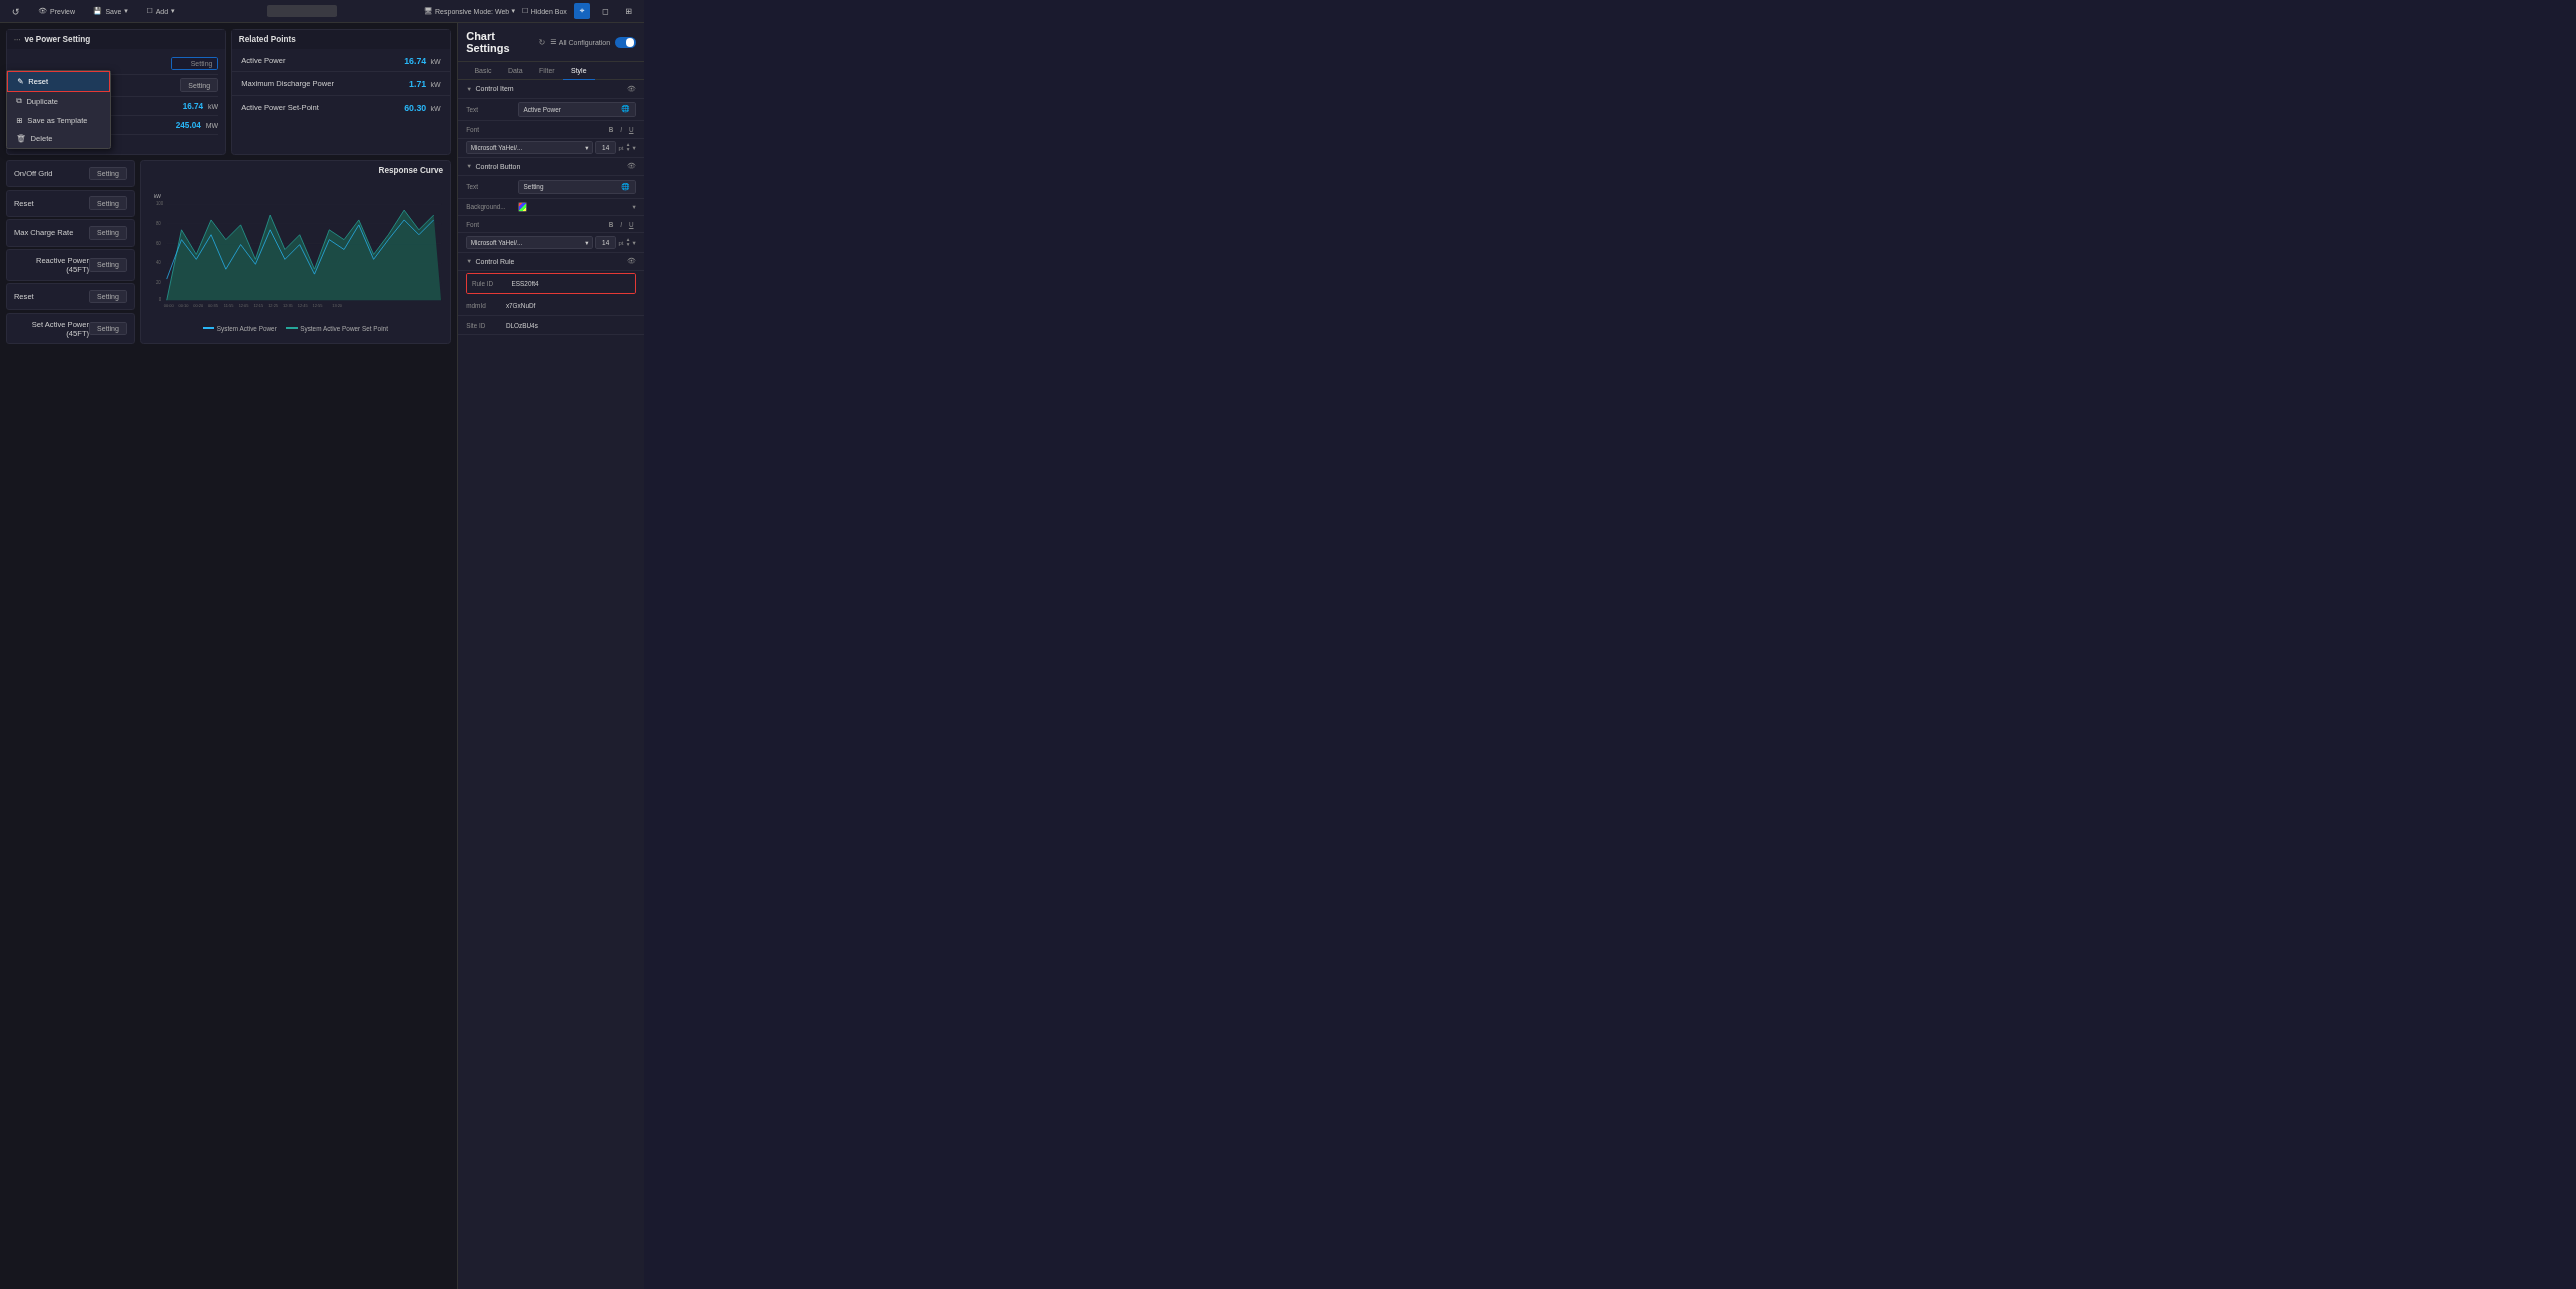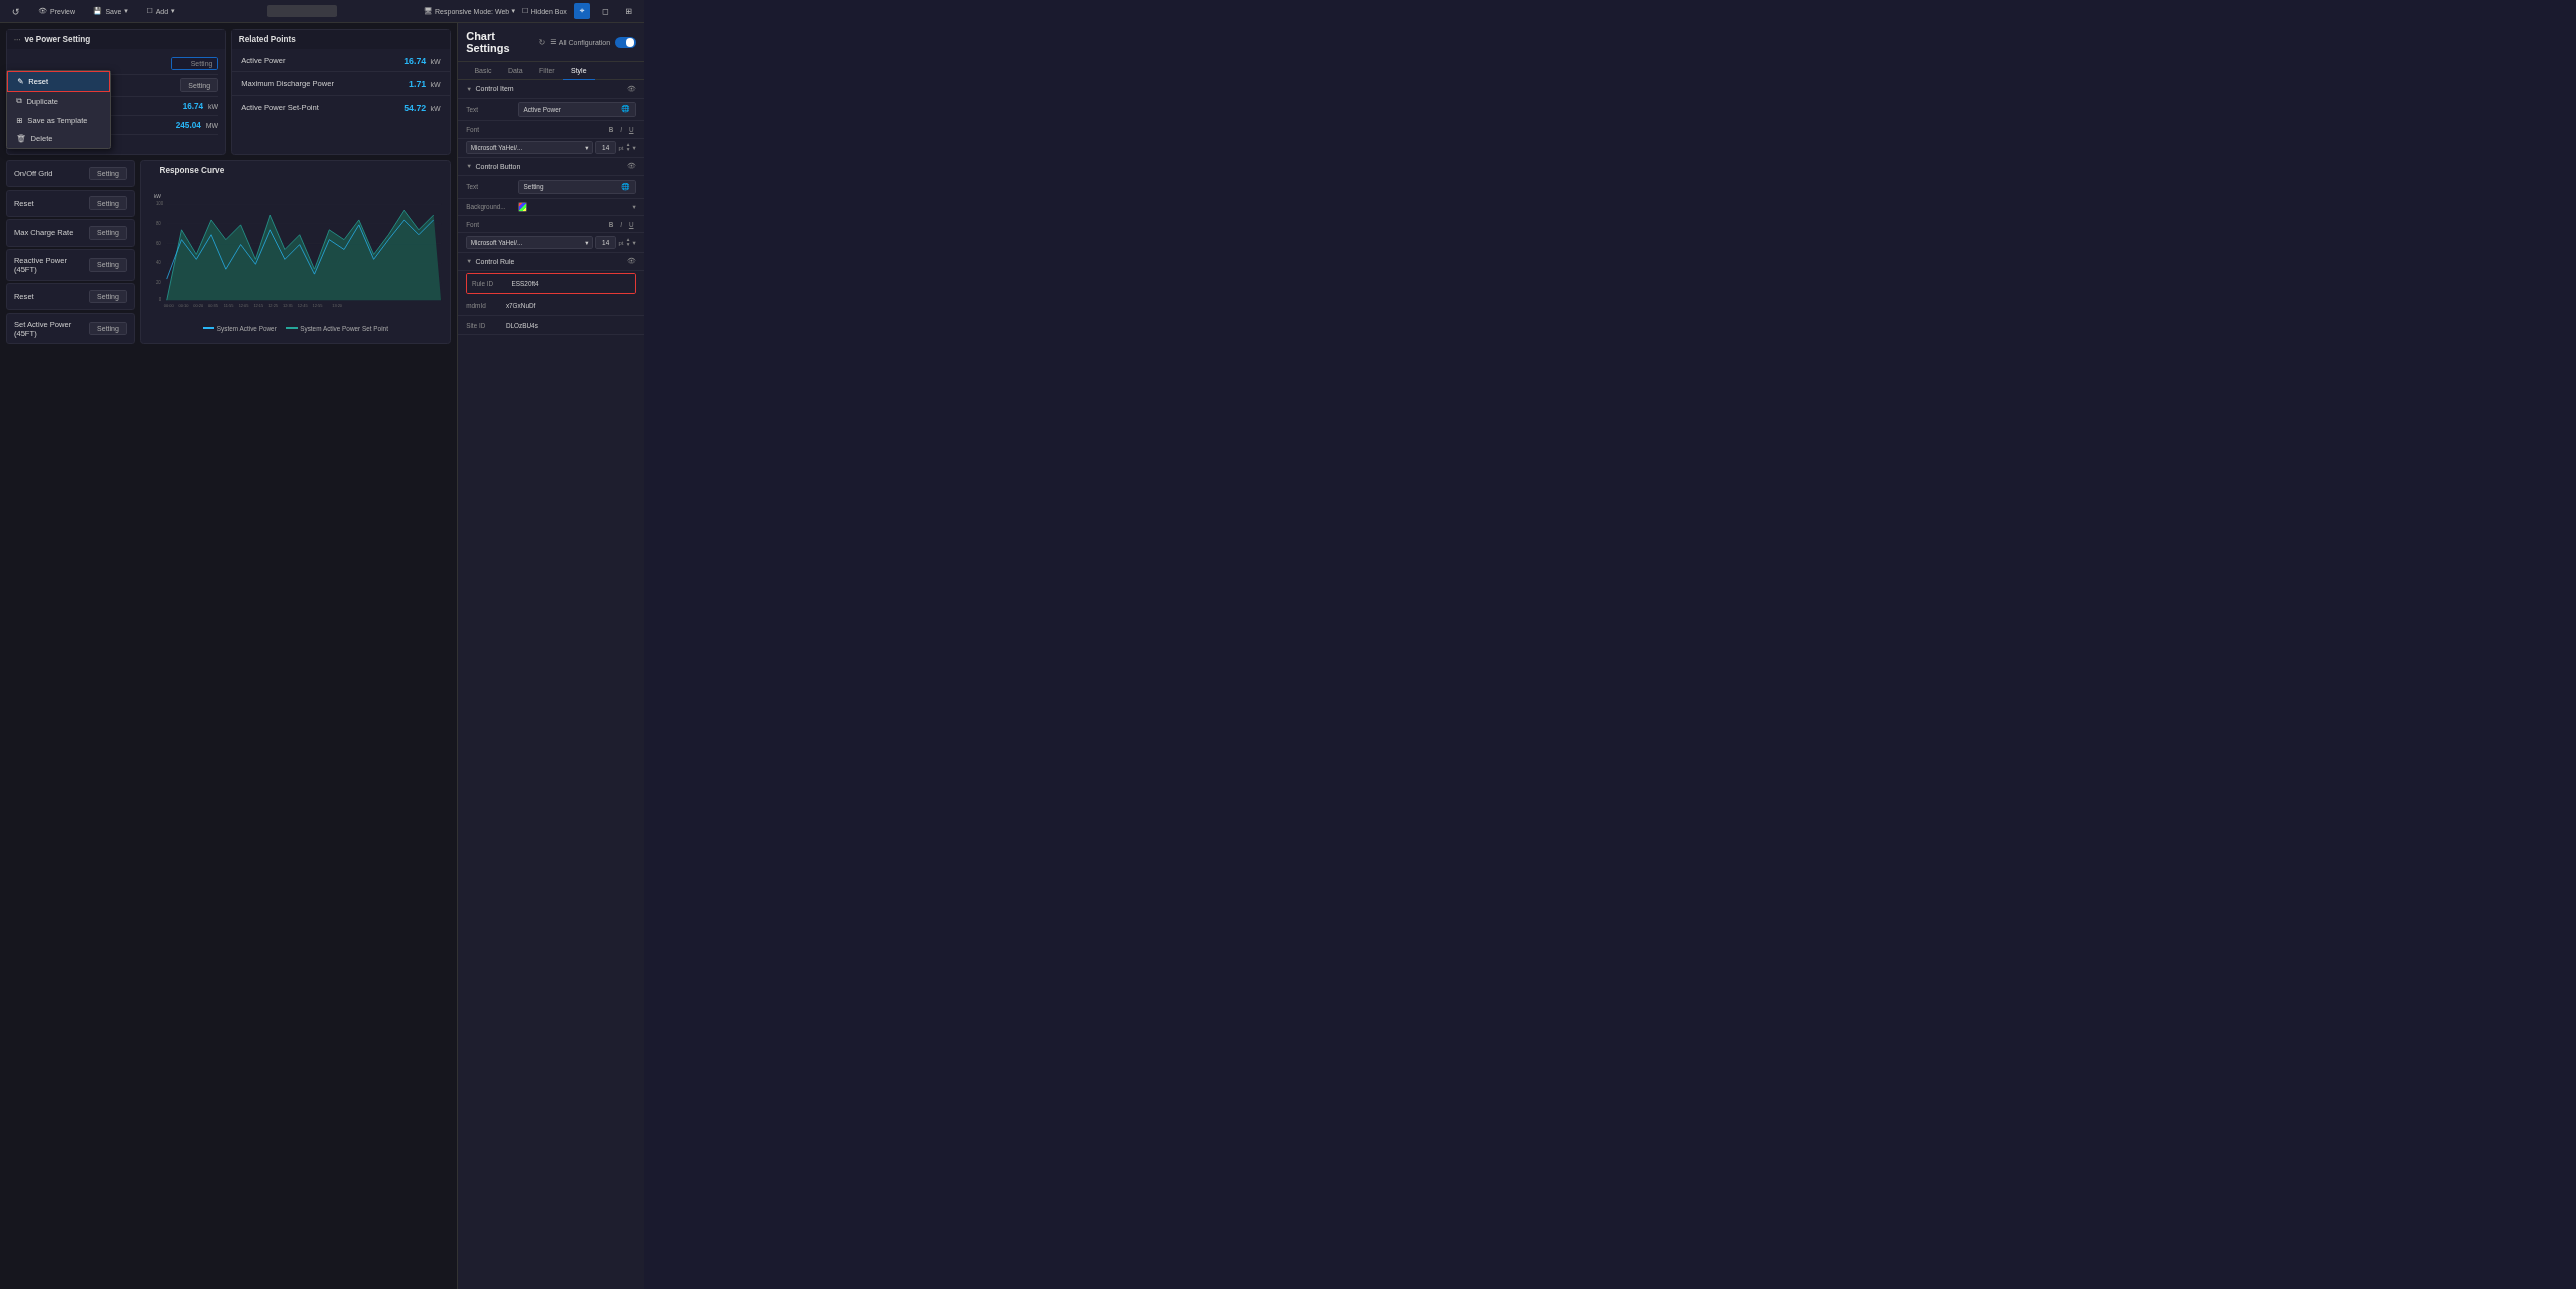--- a/index.html
+++ b/index.html
@@ -213,20 +213,21 @@
     }
     .rp-row:last-child { border-bottom: none; }
     .rp-label { font-size: 7.6px; color: #ccc; }
     .rp-value { font-size: 8.8px; color: #29b6f6; font-weight: bold; }
     .rp-unit { color: #aaa; font-size: 7px; margin-left: 1.8px; }
 
     
     .bottom-row {
       display: flex;
       gap: 4.7px;
+      text-align: right;
     }
 
     
     .left-list {
       width: 129px;
       display: flex;
       flex-direction: column;
       gap: 2.3px;
     }
     .list-item {
@@ -637,21 +638,21 @@
           <div class="rp-row">
             <span class="rp-label">Maximum Discharge Power</span>
             <span>
               <span class="rp-value">1.71</span>
               <span class="rp-unit">kW</span>
             </span>
           </div>
           <div class="rp-row">
             <span class="rp-label">Active Power Set-Point</span>
             <span>
-              <span class="rp-value">54.72</span>
+              <span class="rp-value">60.30</span>
               <span class="rp-unit">kW</span>
             </span>
           </div>
         </div>
       </div>
     </div>
 
     <div class="bottom-row">
 
       <div class="left-list">

